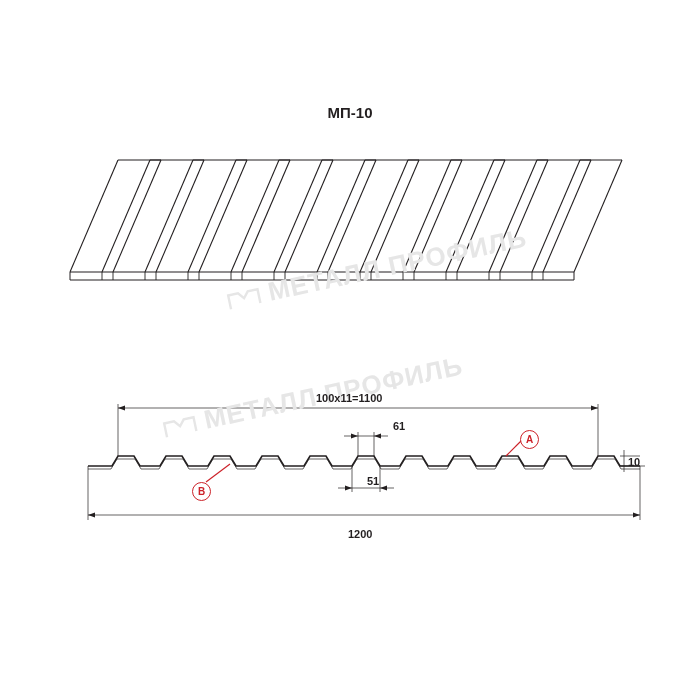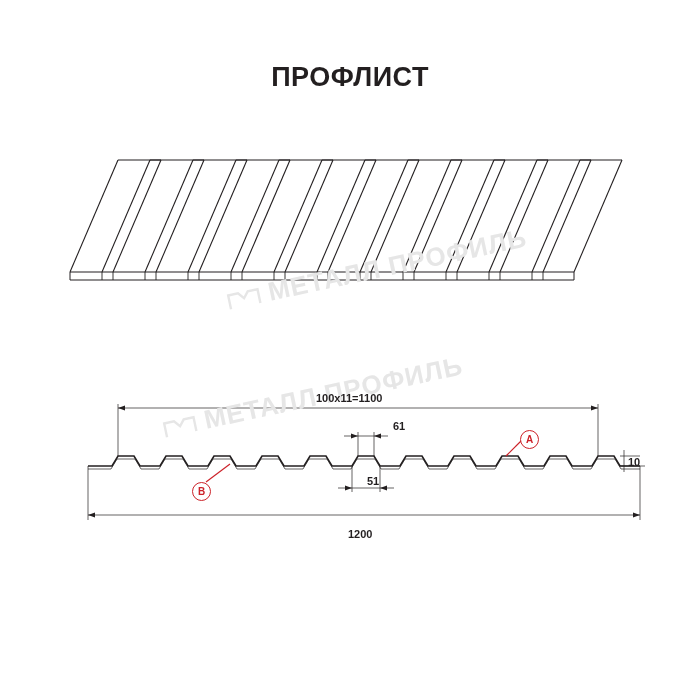--- a/index.html
+++ b/index.html
@@ -100,21 +100,21 @@
     background: #ffffff;
   }
   #callout-a { left: 520px; top: 430px; }
   #callout-b { left: 192px; top: 482px; }
 </style>
 </head>
 <body>
 
 <div class="page">
 
-  <div class="title">ПРОФЛИСТ</div>
+  <div class="subtitle">МП-10</div>
 
   <svg class="art" width="700" height="700" viewBox="0 0 700 700">
     <g fill="none" stroke="#231f20" stroke-width="1.1" stroke-linejoin="miter">
 
       <path d="M118,160 L622,160"></path>
 
       <path d="M118,160 L70,272"></path>
 
       <path d="M622,160 L574,272"></path>
 

